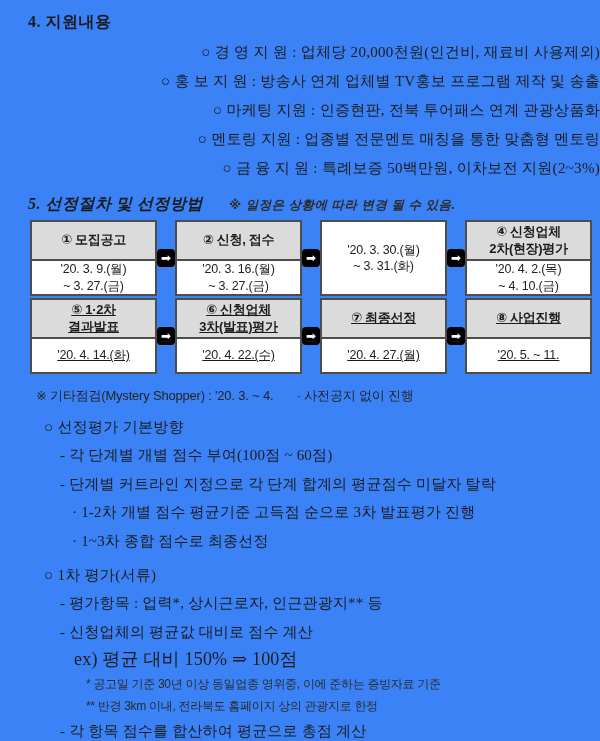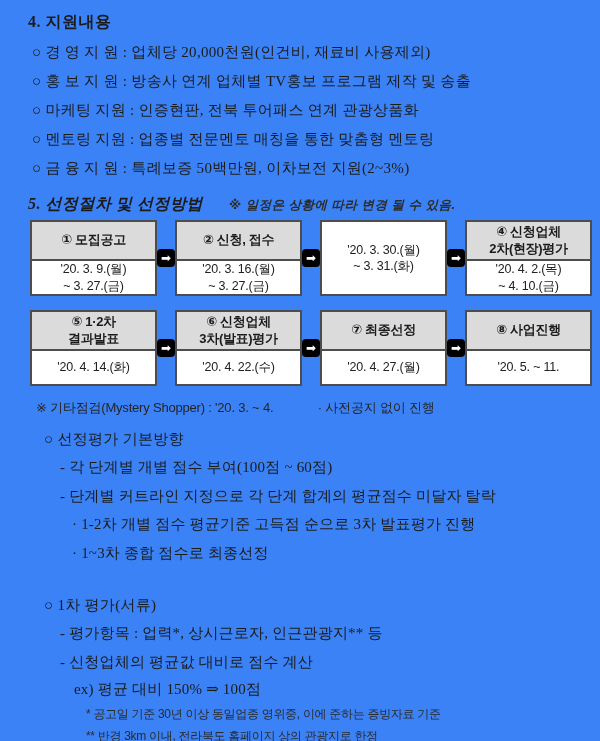--- a/index.html
+++ b/index.html
@@ -21,20 +21,21 @@
     line-height: 24px;
     white-space: nowrap;
   }
   .sec4-items { margin-top: 4px; }
   .line { white-space: nowrap; }
   .item {
     margin-left: 4px;
     font-size: 15px;
     line-height: 29px;
     letter-spacing: 0.3px;
+    text-align: right;
   }
   .sec5-head {
     display: flex;
     align-items: baseline;
     margin-top: 9px;
     font-style: italic;
   }
   .sec5-note {
     font-family: "Liberation Sans", "DejaVu Sans", sans-serif;
     font-size: 12.5px;
@@ -43,21 +44,21 @@
     margin-left: 26px;
     letter-spacing: 0.5px;
   }
   .flow-row {
     display: flex;
     align-items: center;
     justify-content: space-between;
     width: 513px;
     margin: 4px 0 0 2px;
   }
-  .flow-row.second { margin-top: 14px; }
+  .flow-row.second { margin-top: 2px; text-decoration: underline; }
   .flow-box {
     flex: 0 0 127px;
     height: 76px;
     border: 2px solid #4d4d4d;
     background: #ffffff;
     display: flex;
     flex-direction: column;
     font-family: "Liberation Sans", "DejaVu Sans", sans-serif;
   }
   .flow-box-title {
@@ -100,54 +101,54 @@
     font-family: "DejaVu Sans", sans-serif;
   }
   .mystery-note {
     margin-top: 13px;
     margin-left: 8px;
     font-family: "Liberation Sans", "DejaVu Sans", sans-serif;
     font-size: 13px;
     color: #242424;
     letter-spacing: -0.2px;
   }
-  .mystery-note .part2 { margin-left: 41px; }
+  .mystery-note .part2 { margin-left: 20px; }
   .group-head {
     margin-left: 16px;
     font-size: 15px;
     line-height: 28px;
     letter-spacing: 0.3px;
   }
   .dash-line {
     margin-left: 32px;
     font-size: 15px;
     line-height: 28.5px;
     letter-spacing: 0.2px;
   }
   .dot-line {
     margin-left: 44px;
     font-size: 15px;
     line-height: 28.5px;
     letter-spacing: 0.2px;
   }
   .ex-line {
     margin-left: 46px;
-    font-size: 15px;
+    font-size: 18px;
     line-height: 27px;
     letter-spacing: 0.2px;
   }
   .footnote {
     margin-left: 58px;
     font-family: "Liberation Sans", "DejaVu Sans", sans-serif;
     font-size: 12px;
     line-height: 22px;
     color: #2a2a2a;
     letter-spacing: -0.3px;
   }
-  .mt6 { margin-top: 24px; }
+  .mt6 { margin-top: 6px; }
   .mt8 { margin-top: 8px; }
 </style>
 </head>
 <body>
 
 <div class="doc">
 
   <div class="sec-title">4. 지원내용</div>
   <div class="sec4-items">
     <div class="item line">○ 경 영 지 원 : 업체당 20,000천원(인건비, 재료비 사용제외)</div>

